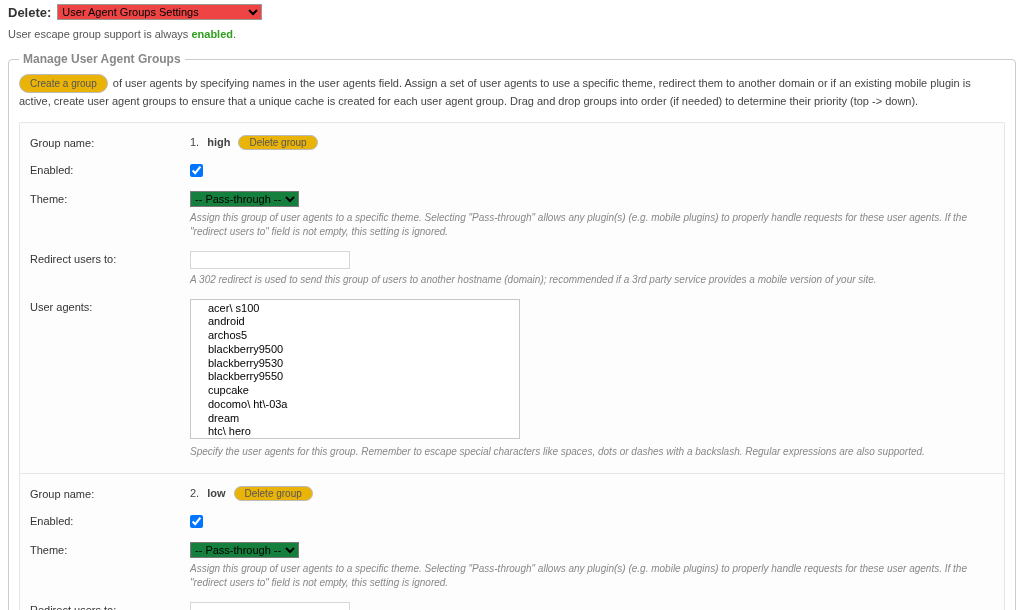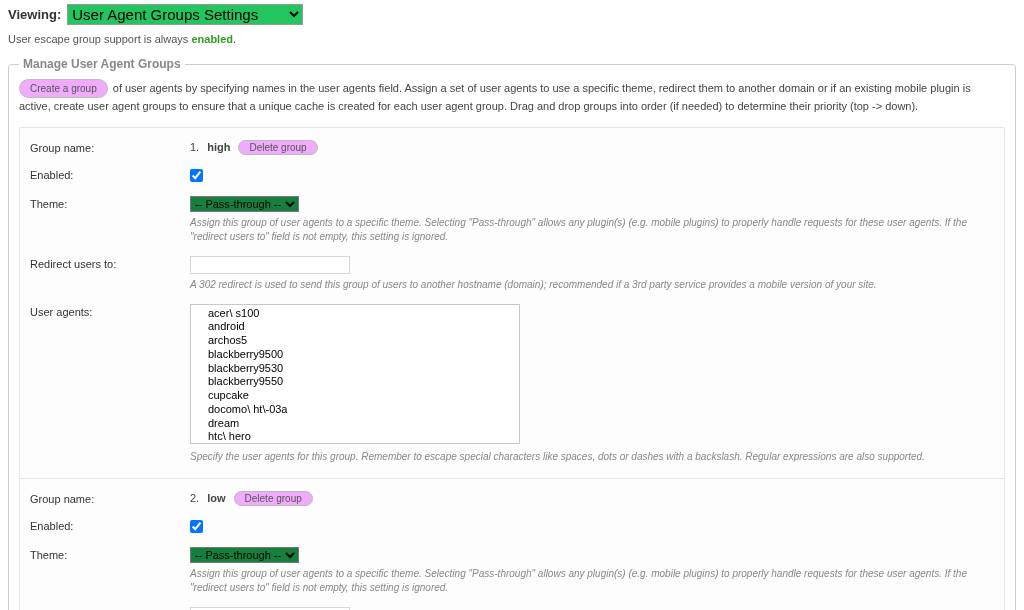--- a/index.html
+++ b/index.html
@@ -15,23 +15,23 @@
   .top-row {
     display: flex;
     align-items: center;
     gap: 6px;
     padding: 4px 0;
     font-weight: bold;
     font-size: 13px;
     color: #333;
   }
   .top-row select {
-    width: 236px;
-    font-size: 15px;
-    background: #22c55e;
+    width: 205px;
+    font-size: 11px;
+    background: #ef4444;
     border: 1px solid #999;
   }
 
   .status-line {
     padding: 4px 0 12px 0;
     font-size: 11px;
     color: #555;
   }
   .status-enabled { color: #2e9e1d; font-weight: bold; }
 
@@ -53,21 +53,21 @@
     line-height: 1.5;
     color: #444;
   }
   .pill-btn {
     display: inline-block;
     border: 1px solid #bbb;
     border-radius: 10px;
     padding: 1px 10px;
     font-size: 10px;
     color: #555;
-    background: #f0abfc;
+    background: #eab308;
     cursor: pointer;
     margin-right: 2px;
   }
 
   .groups-area {
     border: 1px solid #e6e6e6;
     background: #fdfdfd;
     border-radius: 2px;
   }
   .group-block {
@@ -137,21 +137,21 @@
   }
 
   input[type=checkbox] {
     margin: 2px 0 0 0;
   }
 </style>
 </head>
 <body>
 
 <div class="top-row">
-  <span>Viewing:</span>
+  <span>Delete:</span>
   <select>
     <option>User Agent Groups Settings</option>
   </select>
 </div>
 
 <div class="status-line">
   <span>User escape group support is always </span><span class="status-enabled">enabled</span><span>.</span>
 </div>
 
 <fieldset class="box">

